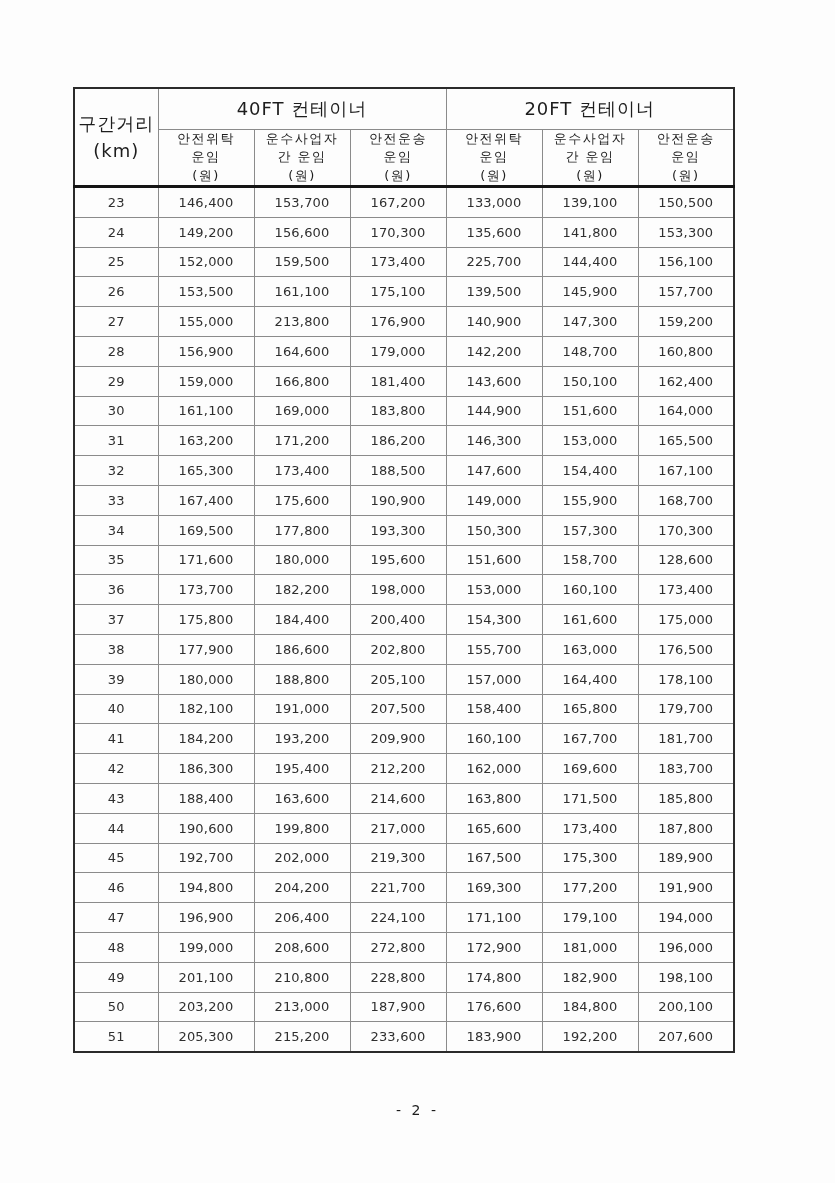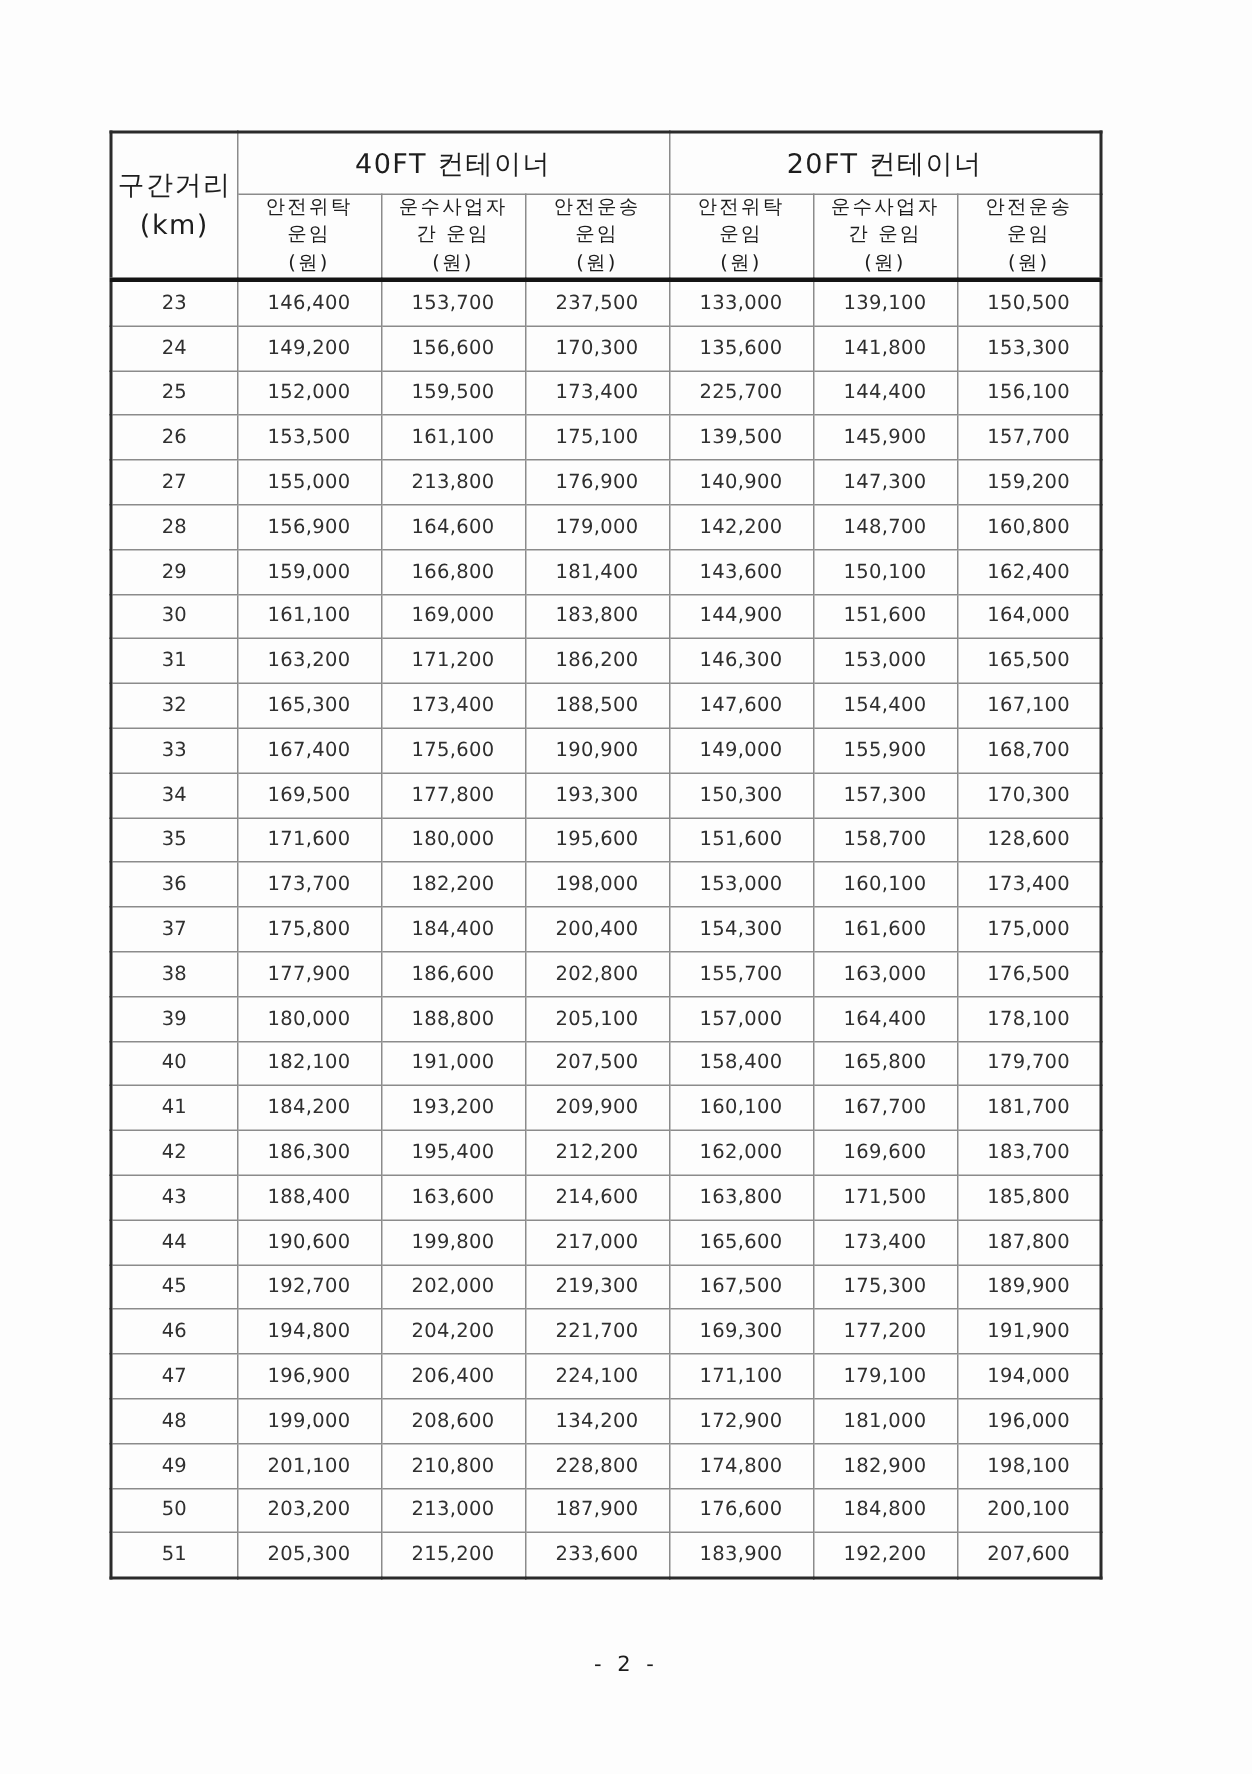--- a/index.html
+++ b/index.html
@@ -106,21 +106,21 @@
           <span class="hline">운임</span>
           <span class="hline">(원)</span>
         </th>
       </tr>
     </thead>
     <tbody>
         <tr>
           <td>23</td>
           <td class="group-start">146,400</td>
           <td>153,700</td>
-          <td>237,500</td>
+          <td>167,200</td>
           <td class="group-start">133,000</td>
           <td>139,100</td>
           <td>150,500</td>
         </tr>
         <tr>
           <td>24</td>
           <td class="group-start">149,200</td>
           <td>156,600</td>
           <td>170,300</td>
           <td class="group-start">135,600</td>
@@ -331,21 +331,21 @@
           <td>206,400</td>
           <td>224,100</td>
           <td class="group-start">171,100</td>
           <td>179,100</td>
           <td>194,000</td>
         </tr>
         <tr>
           <td>48</td>
           <td class="group-start">199,000</td>
           <td>208,600</td>
-          <td>134,200</td>
+          <td>272,800</td>
           <td class="group-start">172,900</td>
           <td>181,000</td>
           <td>196,000</td>
         </tr>
         <tr>
           <td>49</td>
           <td class="group-start">201,100</td>
           <td>210,800</td>
           <td>228,800</td>
           <td class="group-start">174,800</td>

